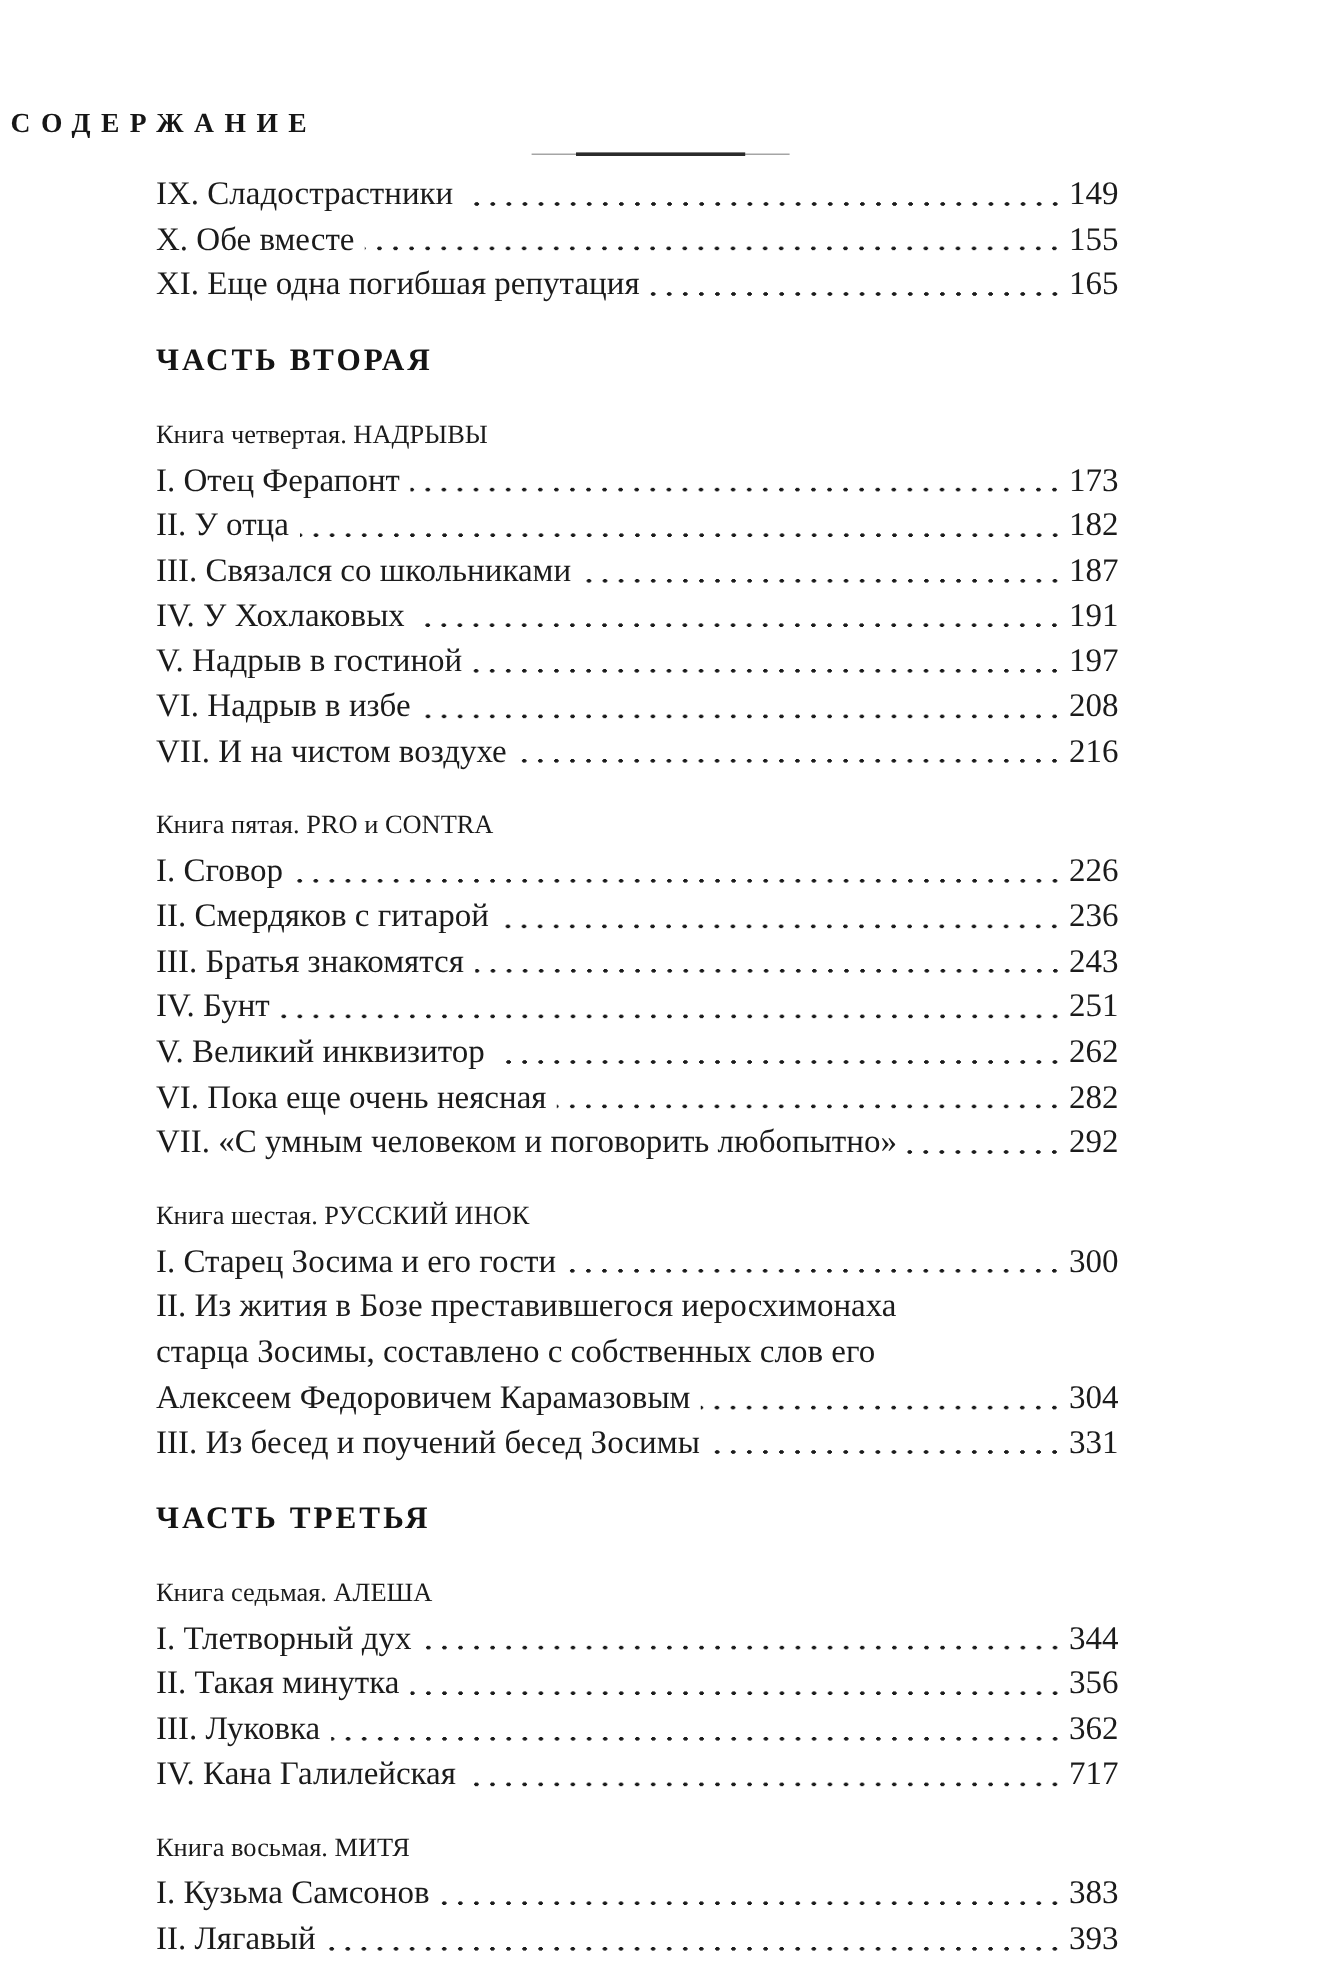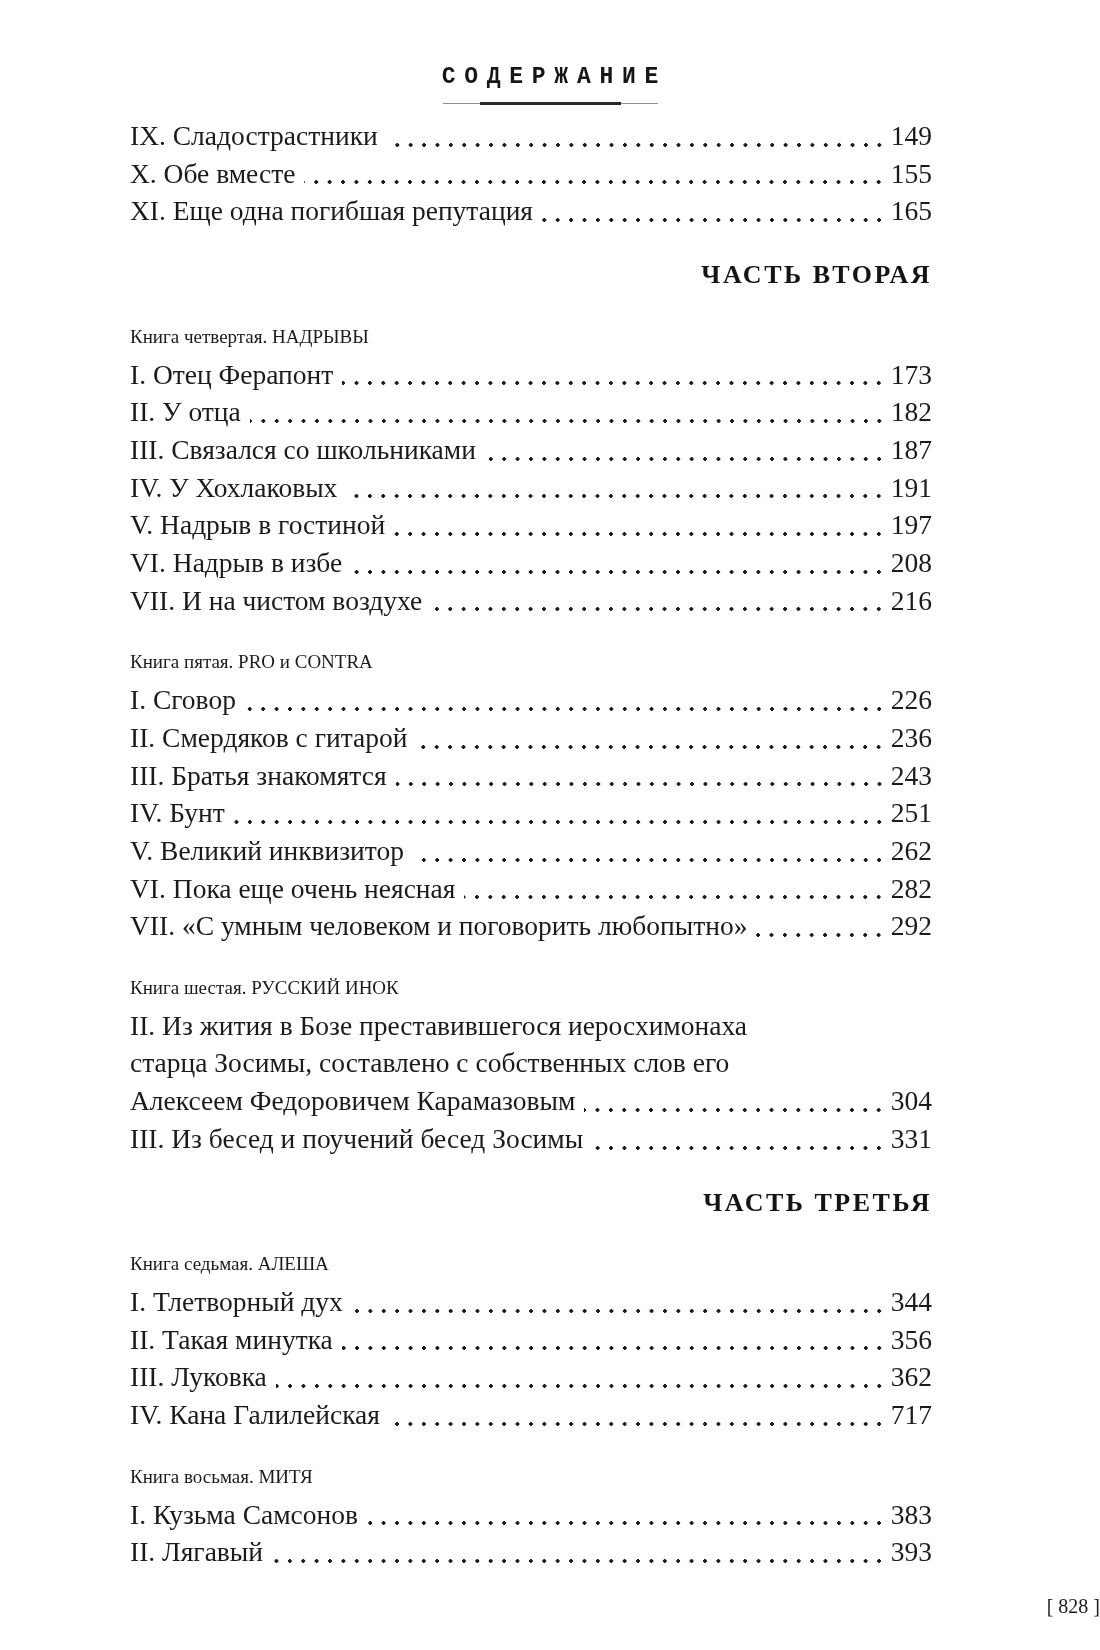--- a/index.html
+++ b/index.html
@@ -6,21 +6,21 @@
   body{
     width:1100px;height:1650px;
     background:#ffffff;
     color:#1b1b1b;
     font-family:"Liberation Serif", serif;
     overflow:hidden;
   }
   .page{width:1100px;height:1650px;position:relative;box-sizing:border-box;}
 
   
-  header{padding-top:66px;text-align:center;font-family:Liberation Mono, monospace;}
+  header{padding-top:91px;}
   h1{
     margin:0;
     font-size:23px;line-height:23px;
     font-weight:700;
     letter-spacing:0.38em;
     text-indent:0.38em; 
     color:#161616;
   }
   .ornament{
     position:relative;
@@ -62,30 +62,30 @@
     background-size:13.4px 6px;
     background-repeat:repeat-x;
     background-position:right 0 bottom 0;
   }
   .row .pg{flex:0 0 auto;}
 
   .book-block{margin-top:13px;}
   .book-block.no-title{margin-top:0;}
   h2.part + .book-block{margin-top:0;}
   .book-title{
-    font-size:19px;line-height:37.7px;
+    font-size:22px;line-height:37.7px;
     font-weight:400;
     margin-top:24px;
   }
   h2.part{
     margin:26px 0 9px 0;
     font-size:26px;line-height:37.7px;
     font-weight:700;
     letter-spacing:2.5px;
-    text-align:right;
+    text-align:left;
     color:#141414;
   }
 
   footer{
     text-align:right;
     font-size:20px;line-height:38px;
     margin-top:16px;
   }
 </style>
 </head>
@@ -192,20 +192,25 @@
         </div>
         <div class="row">
           <span class="label">VII. «С умным человеком и поговорить любопытно»</span>
           <span class="dots"></span>
           <span class="pg">292</span>
         </div>
       </div>
       <div class="book-block">
         <div class="book-title">Книга шестая. РУССКИЙ ИНОК</div>
         <div class="row">
+          <span class="label">I. Старец Зосима и его гости</span>
+          <span class="dots"></span>
+          <span class="pg">300</span>
+        </div>
+        <div class="row">
           <span class="label">II. Из жития в Бозе преставившегося иеросхимонаха</span>
         </div>
         <div class="row">
           <span class="label">старца Зосимы, составлено с собственных слов его</span>
         </div>
         <div class="row">
           <span class="label">Алексеем Федоровичем Карамазовым</span>
           <span class="dots"></span>
           <span class="pg">304</span>
         </div>

